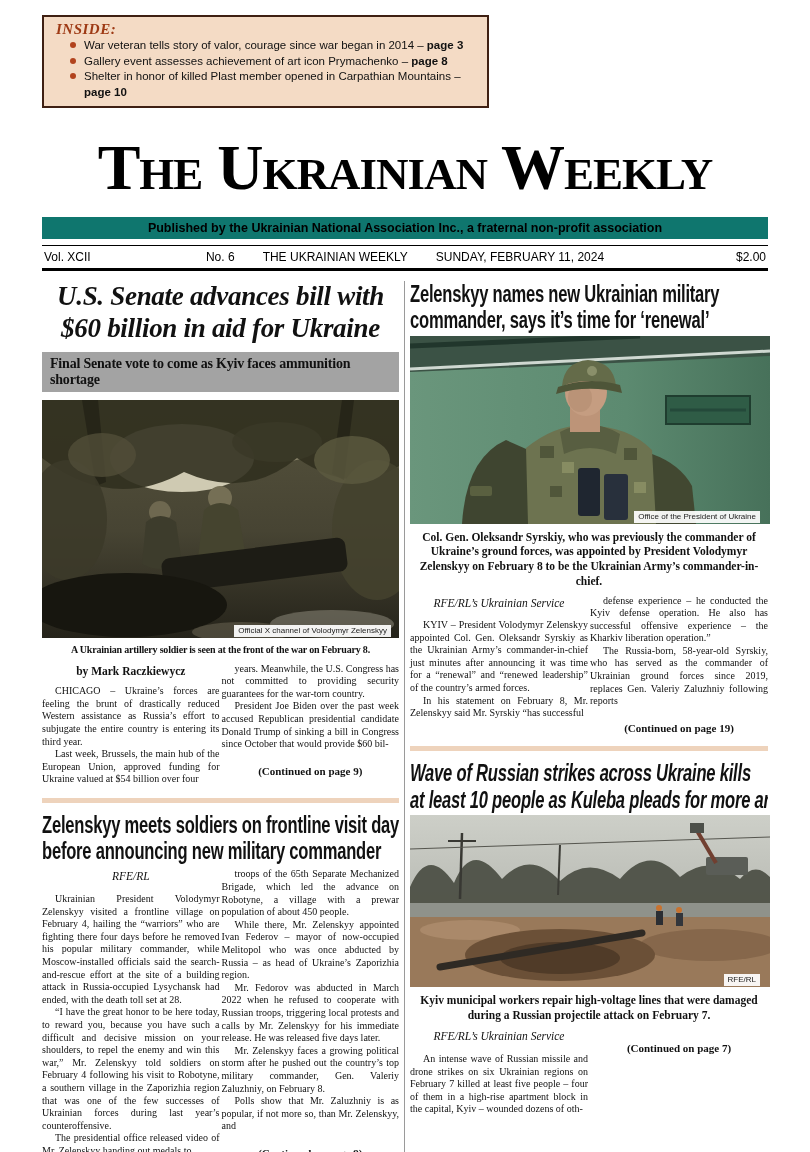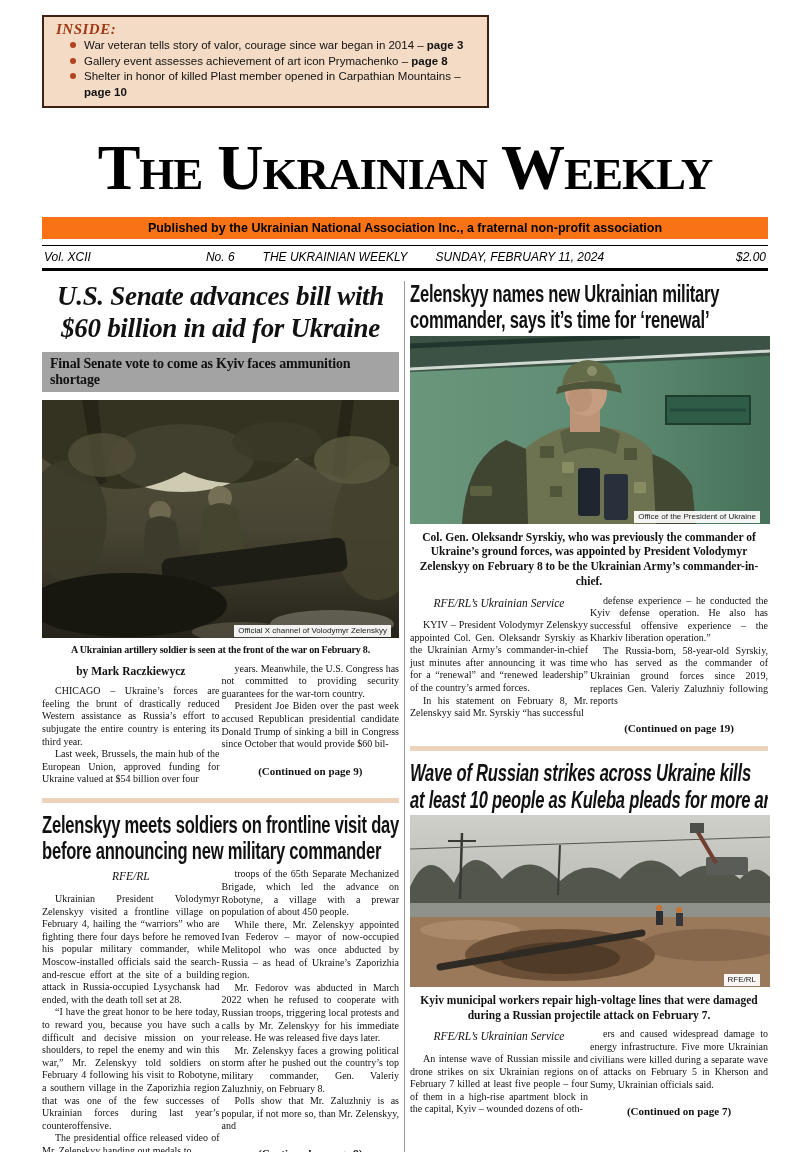--- a/index.html
+++ b/index.html
@@ -12,26 +12,26 @@
   .inside-title{font-style:italic;font-weight:bold;font-size:15px;color:#9e3a15;letter-spacing:.5px;}
   .inside-item{display:flex;align-items:baseline;font-family:"Liberation Sans",sans-serif;
                font-size:11.5px;line-height:15.5px;color:#111;margin-left:14px;}
   .bullet{width:6px;height:6px;border-radius:50%;background:#b2431d;flex:0 0 6px;margin-right:8px;
           position:relative;top:-1px;}
   .inside-item b{font-weight:700;}
 
   
   .masthead{margin:26px 0 0;text-align:center;font-variant:small-caps;font-weight:bold;
             font-size:64px;line-height:1.05;letter-spacing:-1px;white-space:nowrap;color:#000;}
-  .pub-strip{margin-top:16px;background:#f97316;text-align:center;
+  .pub-strip{margin-top:16px;background:#0f766e;text-align:center;
              font-family:"Liberation Sans",sans-serif;font-weight:700;font-size:12.5px;
              padding:4px 0;color:#000;}
   .dateline{margin-top:6px;border-top:1.5px solid #000;border-bottom:3px solid #000;
             display:flex;align-items:center;font-family:"Liberation Sans",sans-serif;
-            font-size:12px;padding:4px 2px;color:#000;font-style:italic;}
+            font-size:12px;padding:4px 2px;color:#000;}
   .dl-left{flex:1;text-align:left;}
   .dl-mid{display:flex;gap:28px;}
   .dl-right{flex:1;text-align:right;}
 
   
   .main{display:flex;margin-top:10px;}
   .col-l{width:357px;flex:0 0 357px;}
   .vdiv{width:1px;background:#9a9a9a;margin:0 5px;}
   .col-r{flex:1;min-width:0;}
 
@@ -296,21 +296,20 @@
           <span class="credit">RFE/RL</span>
         </div>
         <div class="caption">Kyiv municipal workers repair high-voltage lines that were damaged during a Russian projectile attack on February 7.</div>
 
         <div class="body-cols">
           <div class="tcol">
             <p class="byline-i">RFE/RL’s Ukrainian Service</p>
             <p>An intense wave of Russian missile and drone strikes on six Ukrainian regions on February 7 killed at least five people – four of them in a high-rise apartment block in the capital, Kyiv – wounded dozens of oth-</p>
           </div>
           <div class="tcol">
-            <p>ers and caused widespread damage to energy infrastructure. Five more Ukrainian civilians were killed during a separate wave of attacks on February 5 in Kherson and Sumy, Ukrainian officials said.</p>
             <div class="continued">(Continued on page 7)</div>
           </div>
         </div>
       </div>
 
     </div>
   </div>
 </div>
 
 </body></html>

